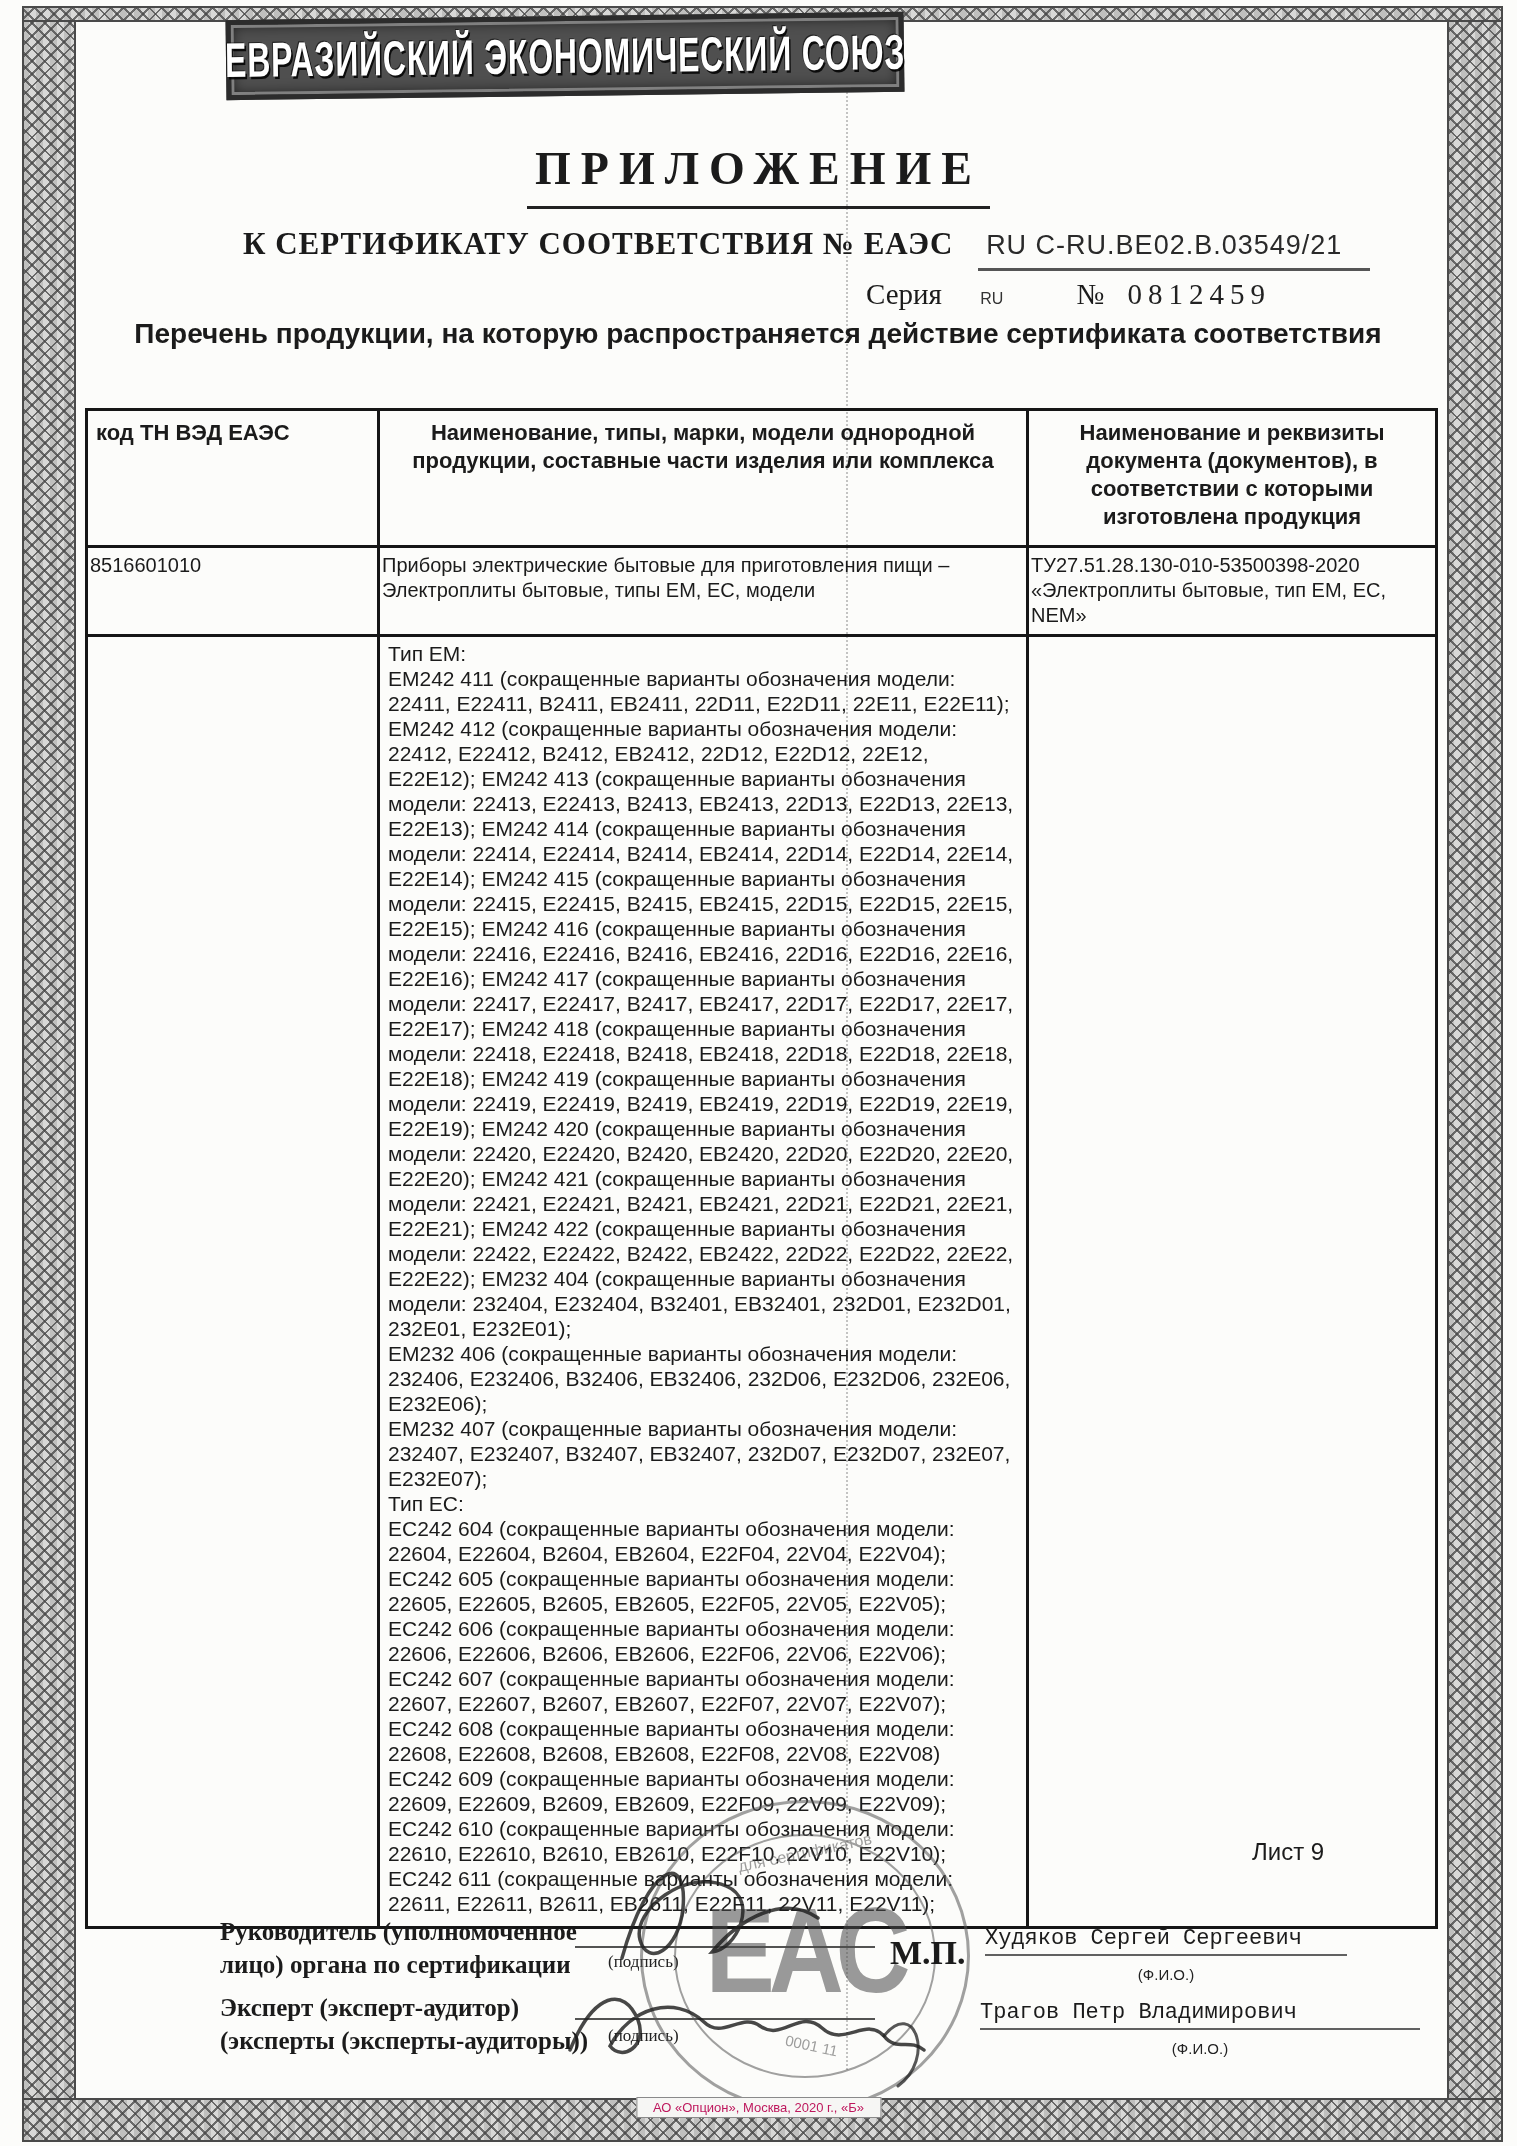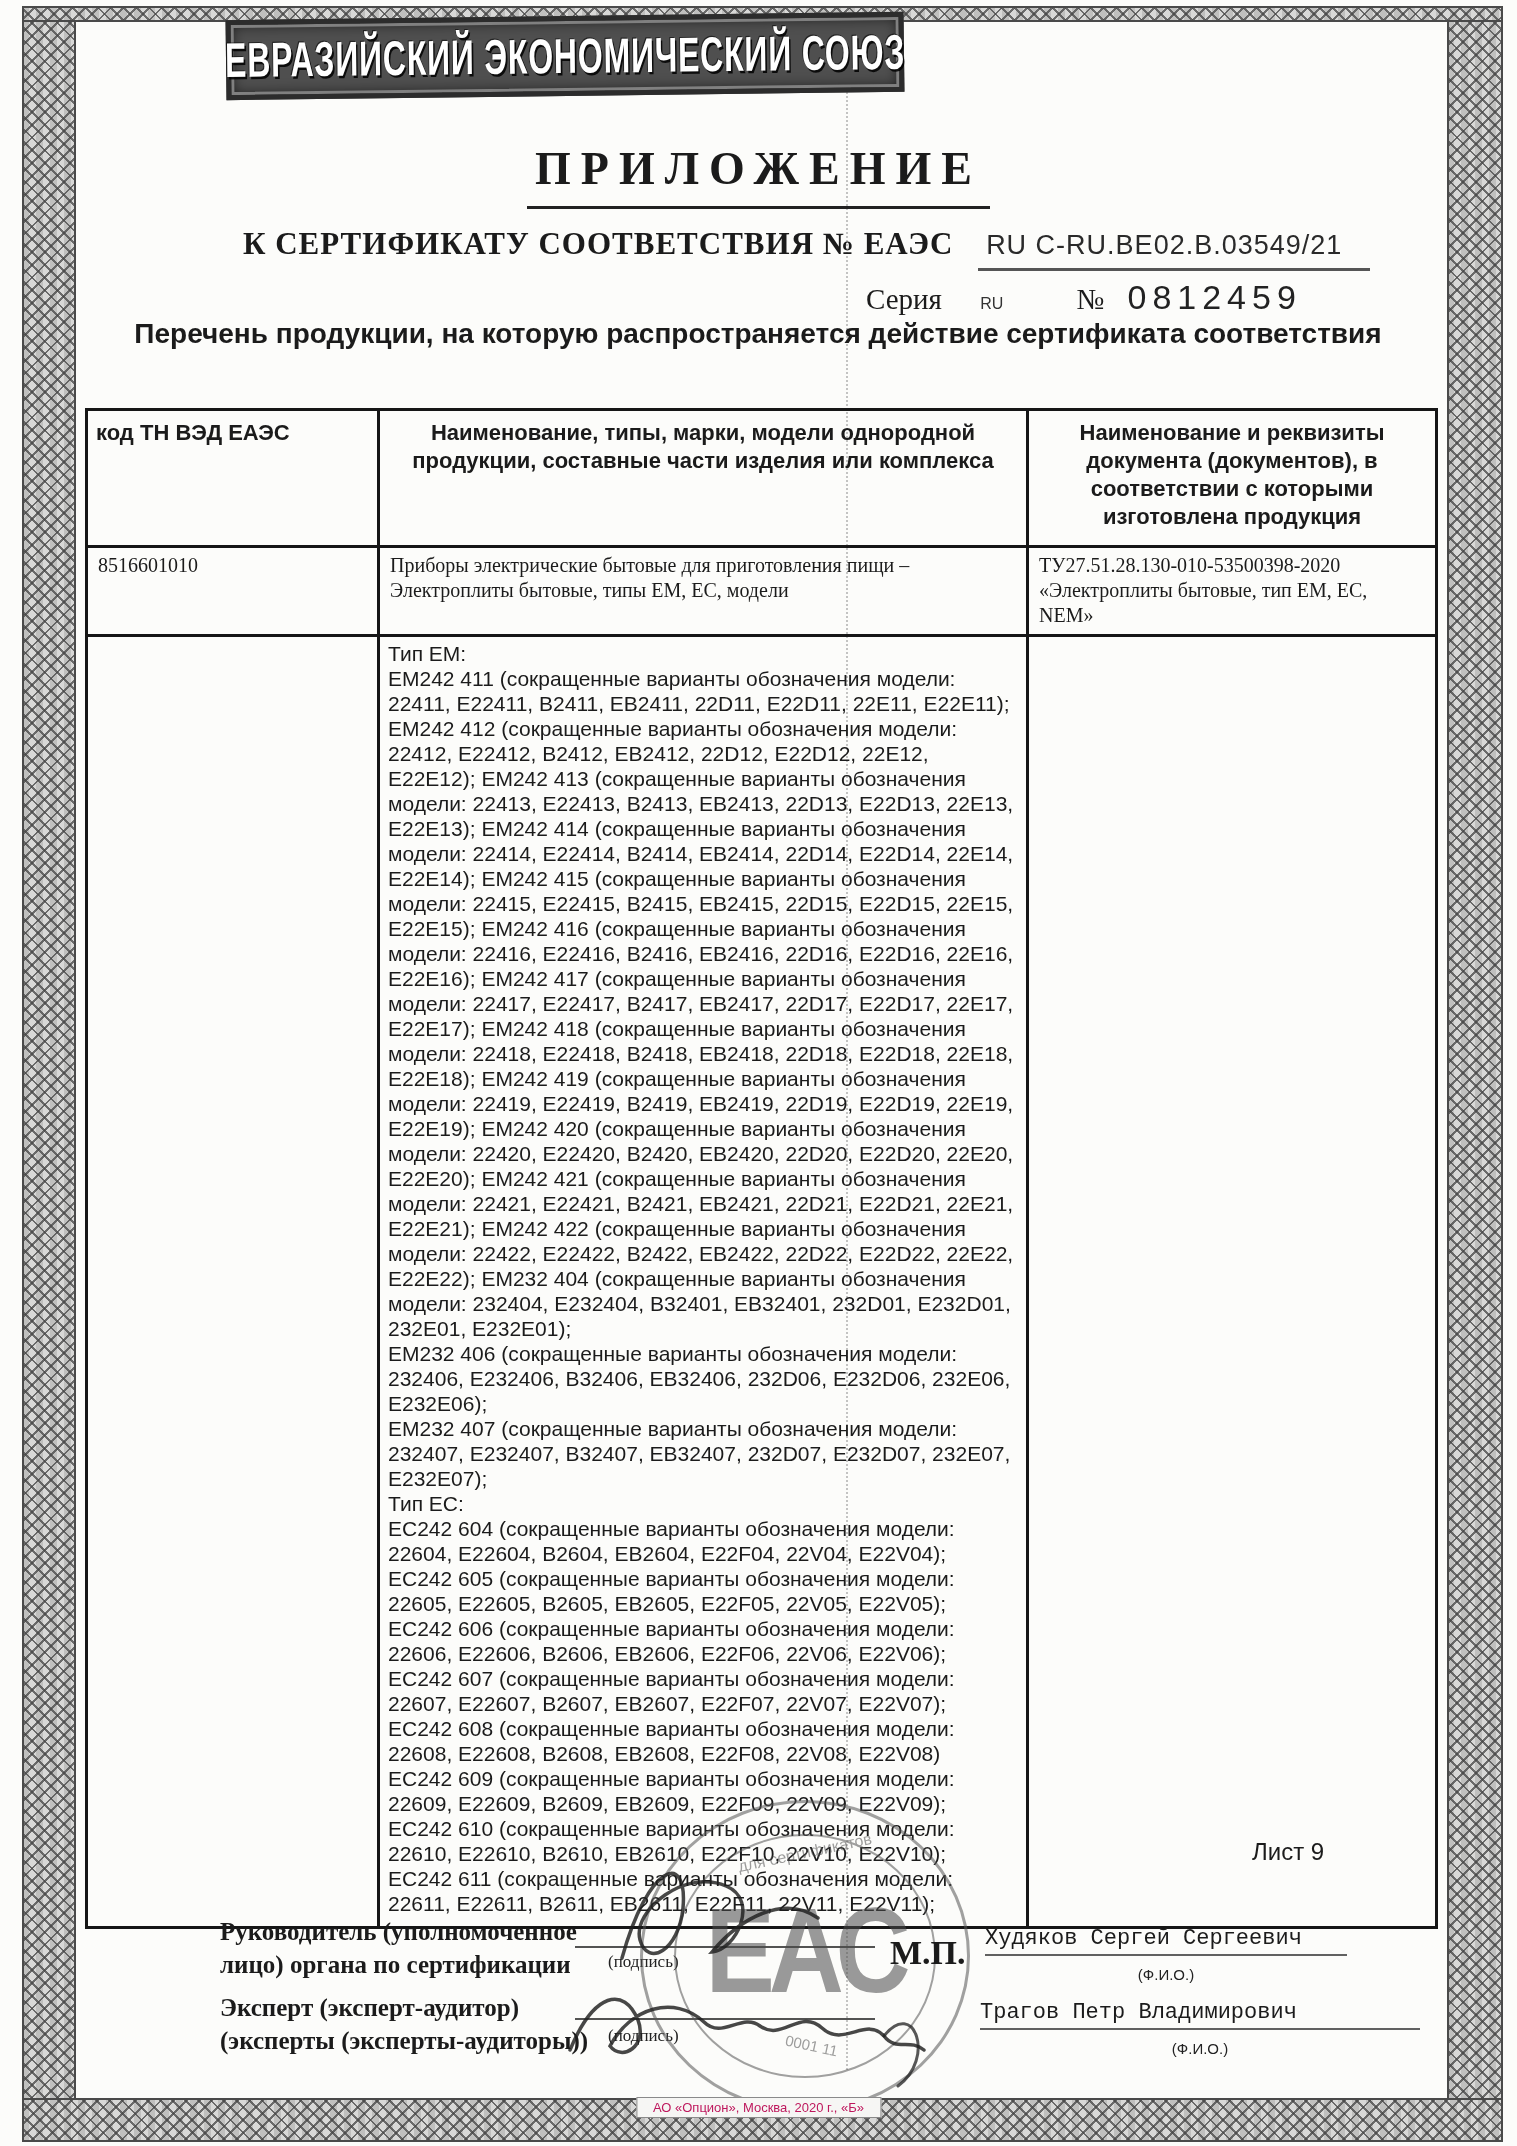--- a/index.html
+++ b/index.html
@@ -33,33 +33,33 @@
     letter-spacing:10px;border-bottom:3px solid #222;padding:0 8px 12px;}
   .cert-line{position:absolute;top:226px;left:243px;white-space:nowrap;
     font-family:"Liberation Serif",serif;font-weight:bold;font-size:31px;letter-spacing:1px;}
   .cert-number{display:inline-block;margin-left:16px;font-family:"Liberation Sans",sans-serif;
     font-weight:normal;font-size:27px;letter-spacing:1px;border-bottom:3px solid #555;
     padding:0 28px 7px 8px;color:#2a2a2a;}
   .series-line{position:absolute;top:278px;left:866px;white-space:nowrap;
     font-family:"Liberation Serif",serif;font-size:29px;}
   .series-value{font-family:"Liberation Sans",sans-serif;font-size:16px;margin-left:31px;color:#333;}
   .no-sign{margin-left:66px;}
-  .series-number{font-family:Liberation Sans, sans-serif;font-size:34px;letter-spacing:6px;
+  .series-number{font-family:Liberation Serif, serif;font-size:29px;letter-spacing:6px;
     margin-left:16px;color:#222;}
   .list-heading{position:absolute;top:316px;left:108px;width:1300px;text-align:center;
     font-weight:bold;font-size:28px;line-height:1.28;}
   
   .products-table{position:absolute;top:408px;left:85px;width:1350px;border-collapse:collapse;
     table-layout:fixed;}
   .products-table col.c1{width:292px;} .products-table col.c2{width:649px;} .products-table col.c3{width:409px;}
   .products-table th,.products-table td{border:3px solid #161616;vertical-align:top;}
   .products-table th{font-weight:bold;font-size:22px;line-height:1.28;text-align:center;
     padding:8px 14px;height:118px;}
   .products-table th.h1{text-align:left;padding-left:8px;}
-  .row1 td{font-size:20px;line-height:25px;padding:5px 10px;height:76px;font-family:Liberation Serif, serif;}
+  .row1 td{font-size:20px;line-height:25px;padding:5px 2px;height:76px;}
   .row2 td{padding:4px 8px 10px;}
   .code-cell{font-size:20px;}
   .doc-cell{font-size:20px;line-height:25px;}
   .model-line{font-size:21px;line-height:25px;}
   .sheet-label{position:absolute;top:1838px;left:1252px;font-size:24px;}
   
   .sig-label-1{position:absolute;top:1916px;left:220px;width:400px;
     font-family:"Liberation Serif",serif;font-weight:bold;font-size:25px;line-height:1.3;}
   .sig-label-2{position:absolute;top:1992px;left:220px;width:400px;
     font-family:"Liberation Serif",serif;font-weight:bold;font-size:25px;line-height:1.3;}

